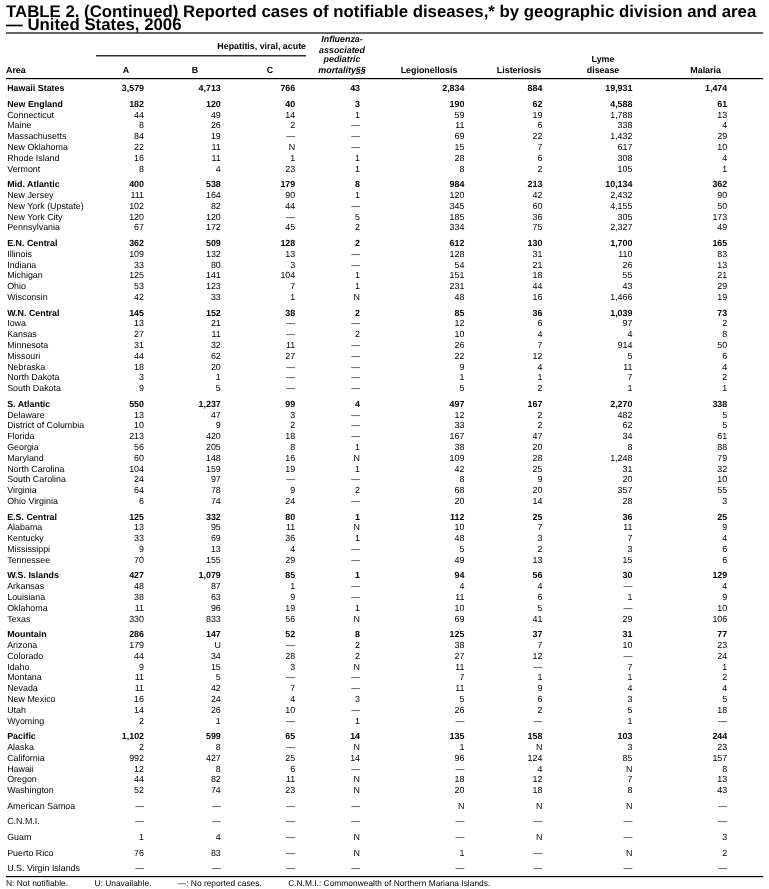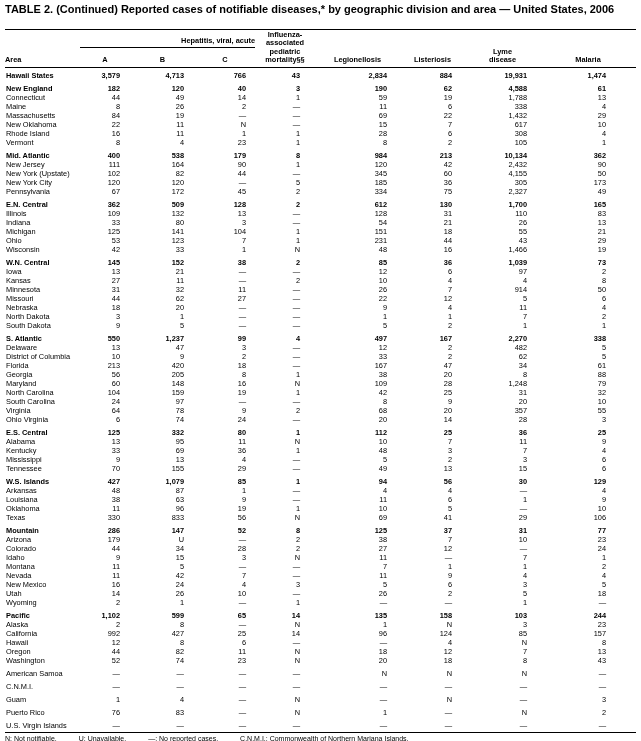--- a/index.html
+++ b/index.html
@@ -1,28 +1,28 @@
 <!DOCTYPE html>
 <html><head>
 <meta charset="utf-8">
 <style>
   html,body{margin:0;padding:0;}
   body{width:641px;height:741px;overflow:hidden;background:#ffffff;color:#000;
        font-family:"Liberation Sans",sans-serif;}
   .page{padding:4px 5px 0 5px;}
-  .title{font-size:11px;font-weight:bold;line-height:10.5px;padding-bottom:14px;
+  .title{font-size:14px;font-weight:bold;line-height:10.5px;padding-bottom:2px;
          border-bottom:1px solid #000;}
   .table-wrap{border-bottom:1px solid #000;padding-bottom:2px;}
   table.data-table{border-collapse:collapse;table-layout:fixed;width:631px;}
   thead th{font-size:7.4px;font-weight:bold;vertical-align:bottom;
            padding:1px 0 2px 0;line-height:8.5px;}
   th.area-h{text-align:left;border-bottom:1px solid #000;}
   th.hep-span{border-bottom:1px solid #000;text-align:right;padding-top:3px;padding-bottom:2px;}
   th.mid{text-align:center;border-bottom:1px solid #000;}
-  .flu-inner{width:46px;margin:0 auto;text-align:center;}
+  .flu-inner{width:46px;margin:0 auto;text-align:center;font-style:italic;}
   .lyme-inner{width:34px;margin:0 auto;text-align:center;}
   th.sub{text-align:center;border-bottom:1px solid #000;padding:3px 0 2px 0;}
   tbody td{font-size:7.4px;line-height:9px;white-space:nowrap;overflow:hidden;padding:0;}
   .data-table tbody tr:first-child td{padding-top:3px;}
   td.area{padding-left:1px;}
   td.num{text-align:right;}
   tr.bold td{font-weight:bold;}
   tr.gap td{height:4px;line-height:4px;font-size:2px;padding:0;}
   .data-table td:nth-child(2){padding-right:10px;}
   .data-table td:nth-child(3){padding-right:11px;}

